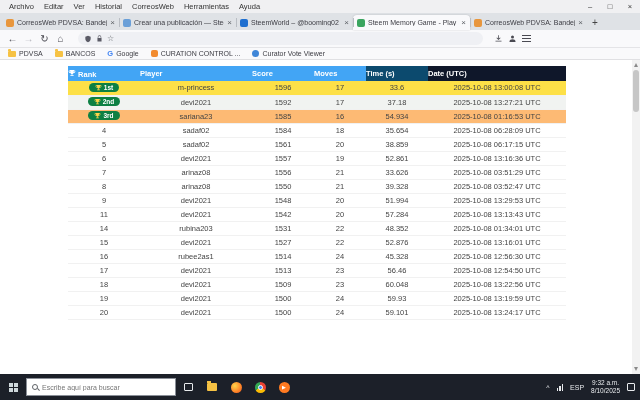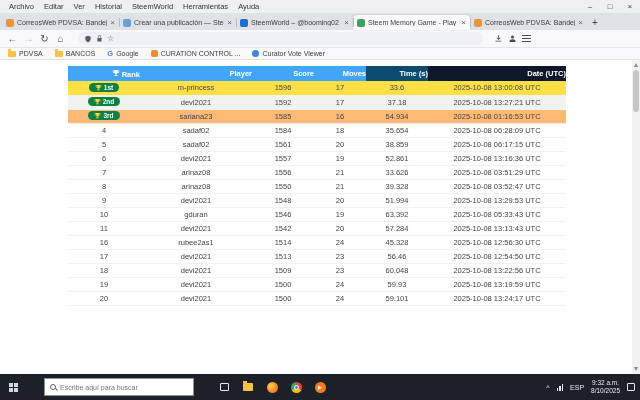--- a/index.html
+++ b/index.html
@@ -37,41 +37,41 @@
   .bm { display:flex; align-items:center; gap:3px; }
   .bm-folder { width:8px; height:6px; background:#f6c244; border-radius:1px; position:relative; }
   .bm-folder::before { content:''; position:absolute; top:-2px; left:0; width:3px; height:2px; background:#f6c244; border-radius:1px 1px 0 0; }
   .bm-g { color:#4285f4; font-weight:bold; font-size:7.5px; }
   .bm-orange { width:7px; height:7px; border-radius:2px; background:#f28b30; }
   .bm-globe { width:7px; height:7px; border-radius:50%; background:#3f86d8; }
 
   
   .content { position:absolute; top:60px; bottom:26px; left:0; right:0; background:#fff; overflow:hidden; }
   table.lb { border-collapse:collapse; margin:6px 0 0 68px; width:498px; table-layout:fixed; }
-  .lb th { background:#42a5f5; color:#fff; font-size:7.5px; font-weight:bold; height:15px; text-align:right; white-space:nowrap; }
+  .lb th { background:#42a5f5; color:#fff; font-size:7.5px; font-weight:bold; height:15px; text-align:left; white-space:nowrap; }
   .lb td { font-size:7.5px; color:#444; text-align:center; height:14px; padding:0 3px; border-bottom:1px solid #f1f1f1; white-space:nowrap; overflow:hidden; }
   .lb th:nth-child(1), .lb td:nth-child(1) { width:72px; }
   .lb th:nth-child(2), .lb td:nth-child(2) { width:112px; }
   .lb th:nth-child(3), .lb td:nth-child(3) { width:62px; }
   .lb th:nth-child(4), .lb td:nth-child(4) { width:52px; }
   .lb th:nth-child(5), .lb td:nth-child(5) { width:62px; }
   .lb th:nth-child(6), .lb td:nth-child(6) { width:138px; }
   tr.hl-first td { background:#fde047; }
   tr.hl-second td { background:#f1f3f1; }
   tr.hl-third td { background:#fdba74; }
   .badge { display:inline-flex; align-items:center; gap:2px; background:#0d8043; color:#fff; border-radius:7px; padding:1px 6px; font-size:6.5px; font-weight:bold; }
 
   
   .scrollbar { position:absolute; top:0; right:0; width:8px; bottom:0; background:#f2f2f2; }
   .scroll-thumb { position:absolute; top:10px; left:1px; width:6px; height:42px; background:#c6c6c6; border-radius:3px; }
   .scroll-arrow-up { position:absolute; top:3px; left:1.5px; width:0; height:0; border-left:2.5px solid transparent; border-right:2.5px solid transparent; border-bottom:4px solid #8a8a8a; }
   .scroll-arrow-down { position:absolute; bottom:3px; left:1.5px; width:0; height:0; border-left:2.5px solid transparent; border-right:2.5px solid transparent; border-top:4px solid #8a8a8a; }
 
   
-  .taskbar { position:absolute; left:0; right:0; bottom:0; height:26px; background:#1c2029; display:flex; align-items:center; color:#e8eaed;gap:18px; }
+  .taskbar { position:absolute; left:0; right:0; bottom:0; height:26px; background:#1c2029; display:flex; align-items:center; color:#e8eaed; }
   .tb-start { width:26px; height:26px; display:flex; align-items:center; justify-content:center; }
   .win-logo { display:grid; grid-template-columns:4px 4px; grid-gap:1px; }
   .win-logo i { width:4px; height:4px; background:#cfd8dc; display:block; }
   .tb-search { width:150px; height:18px; background:#fff; border:1px solid #8a8f98; display:flex; align-items:center; padding:0 5px; gap:4px; }
   .tb-search input { border:none; outline:none; flex:1; font-size:7px; color:#5f6368; font-family:"Liberation Sans",sans-serif; background:transparent; min-width:0; }
   .mag { width:6px; height:6px; border:1px solid #5f6368; border-radius:50%; position:relative; flex:none; }
   .mag::after { content:''; position:absolute; width:3px; height:1px; background:#5f6368; right:-3px; bottom:-1px; transform:rotate(45deg); }
   .tb-apps { display:flex; align-items:center; }
   .tb-app { width:24px; height:26px; display:flex; align-items:center; justify-content:center; }
   .app-task-view { width:9px; height:8px; border:1px solid #e8eaed; border-radius:1px; }
@@ -91,21 +91,21 @@
 </style>
 </head>
 <body>
 
 <div class="menubar">
   <span style="display:flex;">
       <span class="menu-item">Archivo</span>
       <span class="menu-item">Editar</span>
       <span class="menu-item">Ver</span>
       <span class="menu-item">Historial</span>
-      <span class="menu-item">SteemWorld</span>
+      <span class="menu-item">CorreosWeb</span>
       <span class="menu-item">Herramientas</span>
       <span class="menu-item">Ayuda</span>
     </span>
   <span class="window-controls">
       <span class="win-btn">–</span>
       <span class="win-btn">□</span>
       <span class="win-btn">×</span>
     </span>
 </div>
 
@@ -292,34 +292,42 @@
         </tr>
         <tr>
           <td>9</td>
           <td>devi2021</td>
           <td>1548</td>
           <td>20</td>
           <td>51.994</td>
           <td>2025-10-08 13:29:53 UTC</td>
         </tr>
         <tr>
-          <td>10</td>
-          <td>gduran</td>
-          <td>1546</td>
-          <td>19</td>
-          <td>63.392</td>
-          <td>2025-10-08 05:33:43 UTC</td>
-        </tr>
-        <tr>
           <td>11</td>
           <td>devi2021</td>
           <td>1542</td>
           <td>20</td>
           <td>57.284</td>
           <td>2025-10-08 13:13:43 UTC</td>
+        </tr>
+        <tr>
+          <td>14</td>
+          <td>rubina203</td>
+          <td>1531</td>
+          <td>22</td>
+          <td>48.352</td>
+          <td>2025-10-08 01:34:01 UTC</td>
+        </tr>
+        <tr>
+          <td>15</td>
+          <td>devi2021</td>
+          <td>1527</td>
+          <td>22</td>
+          <td>52.876</td>
+          <td>2025-10-08 13:16:01 UTC</td>
         </tr>
         <tr>
           <td>16</td>
           <td>rubee2as1</td>
           <td>1514</td>
           <td>24</td>
           <td>45.328</td>
           <td>2025-10-08 12:56:30 UTC</td>
         </tr>
         <tr>

